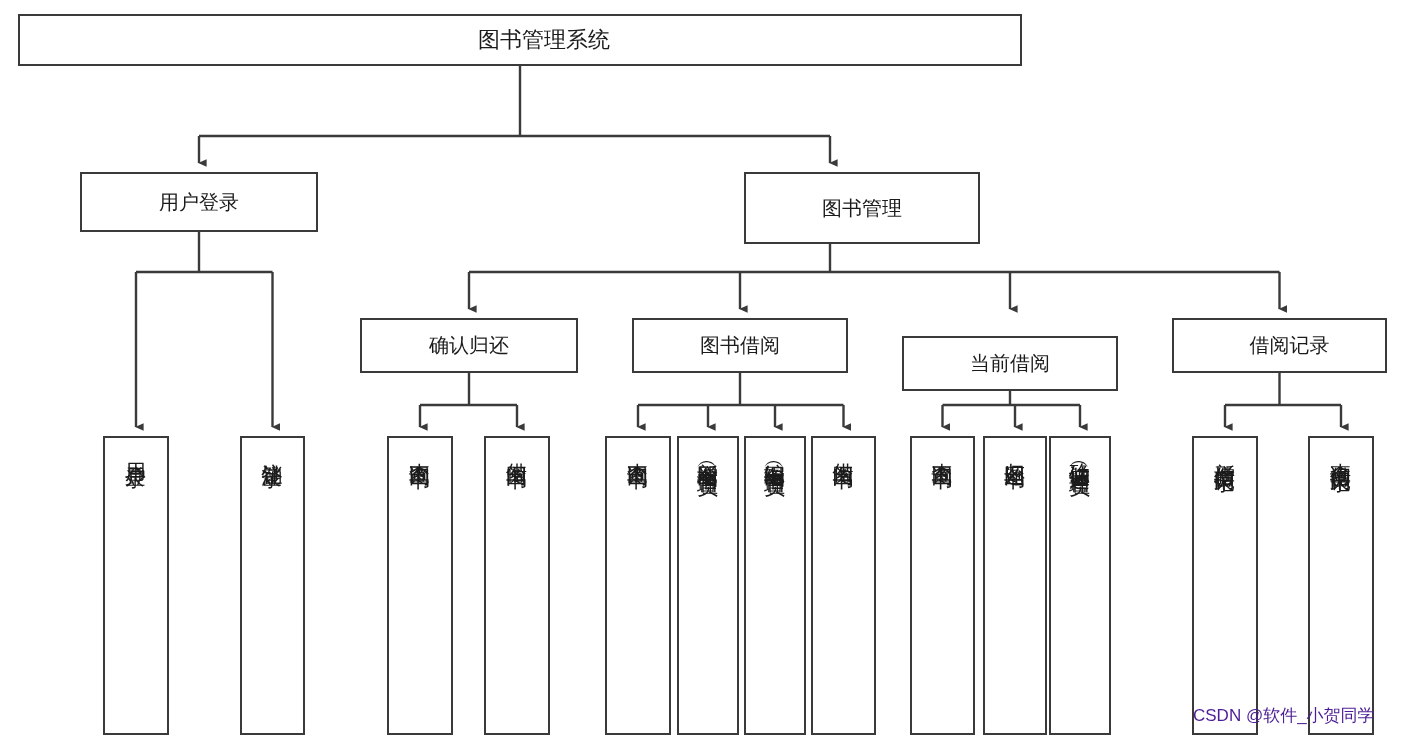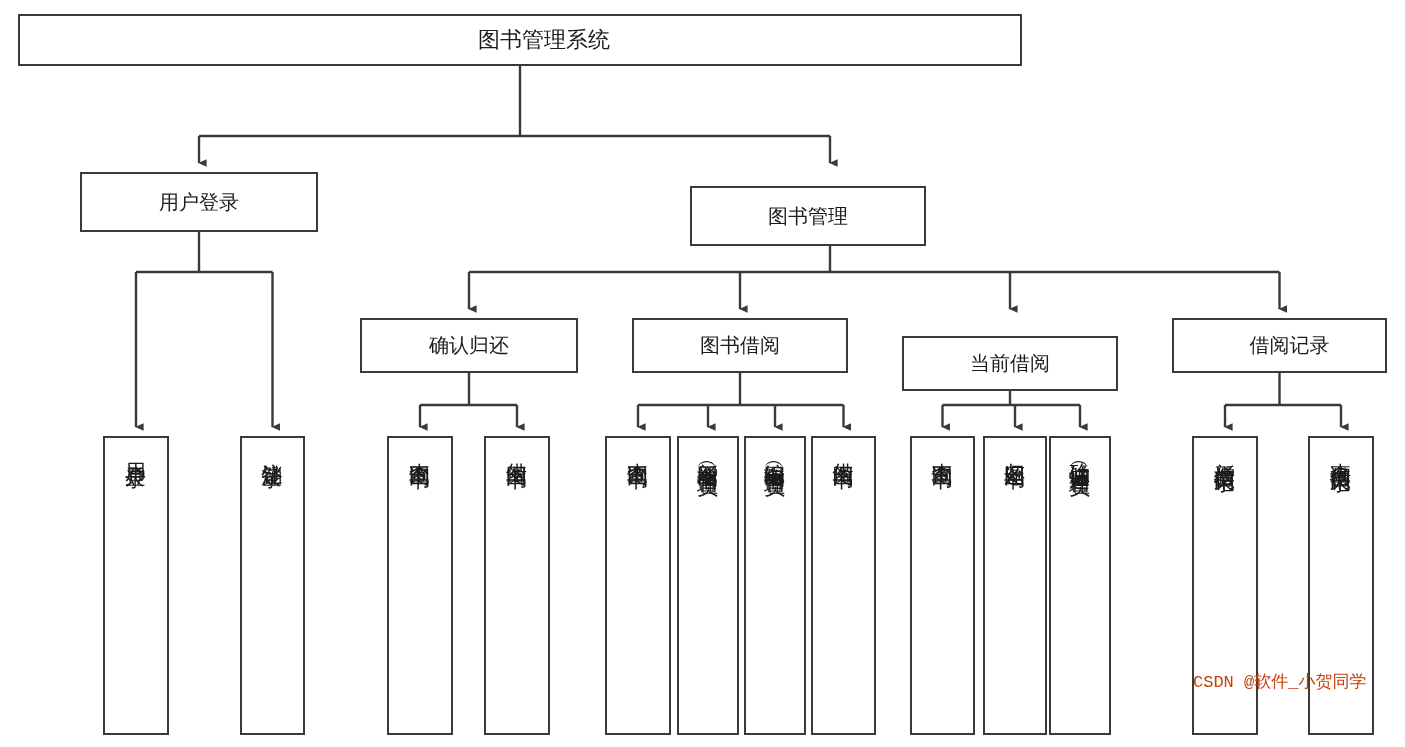--- a/index.html
+++ b/index.html
@@ -60,26 +60,26 @@
   .node.leaf .lbl {
     writing-mode: vertical-rl;
     text-orientation: upright;
     letter-spacing: 2px;
     line-height: 1;
     white-space: nowrap;
   }
   .watermark {
     position: absolute;
     left: 1193px;
-    top: 670px;
+    top: 704px;
     font-size: 17px;
-    color: #c2410c;
+    color: #4c1d95;
     white-space: nowrap;
     z-index: 3;
-    font-family: Liberation Mono, monospace;
+    font-family: Liberation Sans, sans-serif;
   }
 </style>
 </head>
 <body>
 
 <div id="canvas">
   <svg id="edges" viewBox="0 0 1405 747" xmlns="http://www.w3.org/2000/svg">
     <defs>
       <marker id="arrowhead" markerWidth="9" markerHeight="9" refX="4.2" refY="7.6" orient="auto" markerUnits="userSpaceOnUse">
         <path d="M0.4,0 L8,0 L4.2,8.4 Z" fill="#3a3a3a"></path>
@@ -122,21 +122,21 @@
       </g>
   </svg>
 
   <div id="nodes-layer">
       <div class="node root" style="left: 18px; top: 14px; width: 1004px; height: 52px;">
         <span class="lbl">图书管理系统</span>
       </div>
       <div class="node lvl2" style="left: 80px; top: 172px; width: 238px; height: 60px;">
         <span class="lbl">用户登录</span>
       </div>
-      <div class="node lvl2" style="left: 690px; top: 172px; width: 236px; height: 60px; margin-top: 14px;">
+      <div class="node lvl2" style="left: 744px; top: 172px; width: 236px; height: 72px;">
         <span class="lbl">图书管理</span>
       </div>
       <div class="node lvl3" style="left: 360px; top: 318px; width: 218px; height: 55px;">
         <span class="lbl">确认归还</span>
       </div>
       <div class="node lvl3" style="left: 632px; top: 318px; width: 216px; height: 55px;">
         <span class="lbl">图书借阅</span>
       </div>
       <div class="node lvl3" style="left: 902px; top: 336px; width: 216px; height: 55px;">
         <span class="lbl">当前借阅</span>

